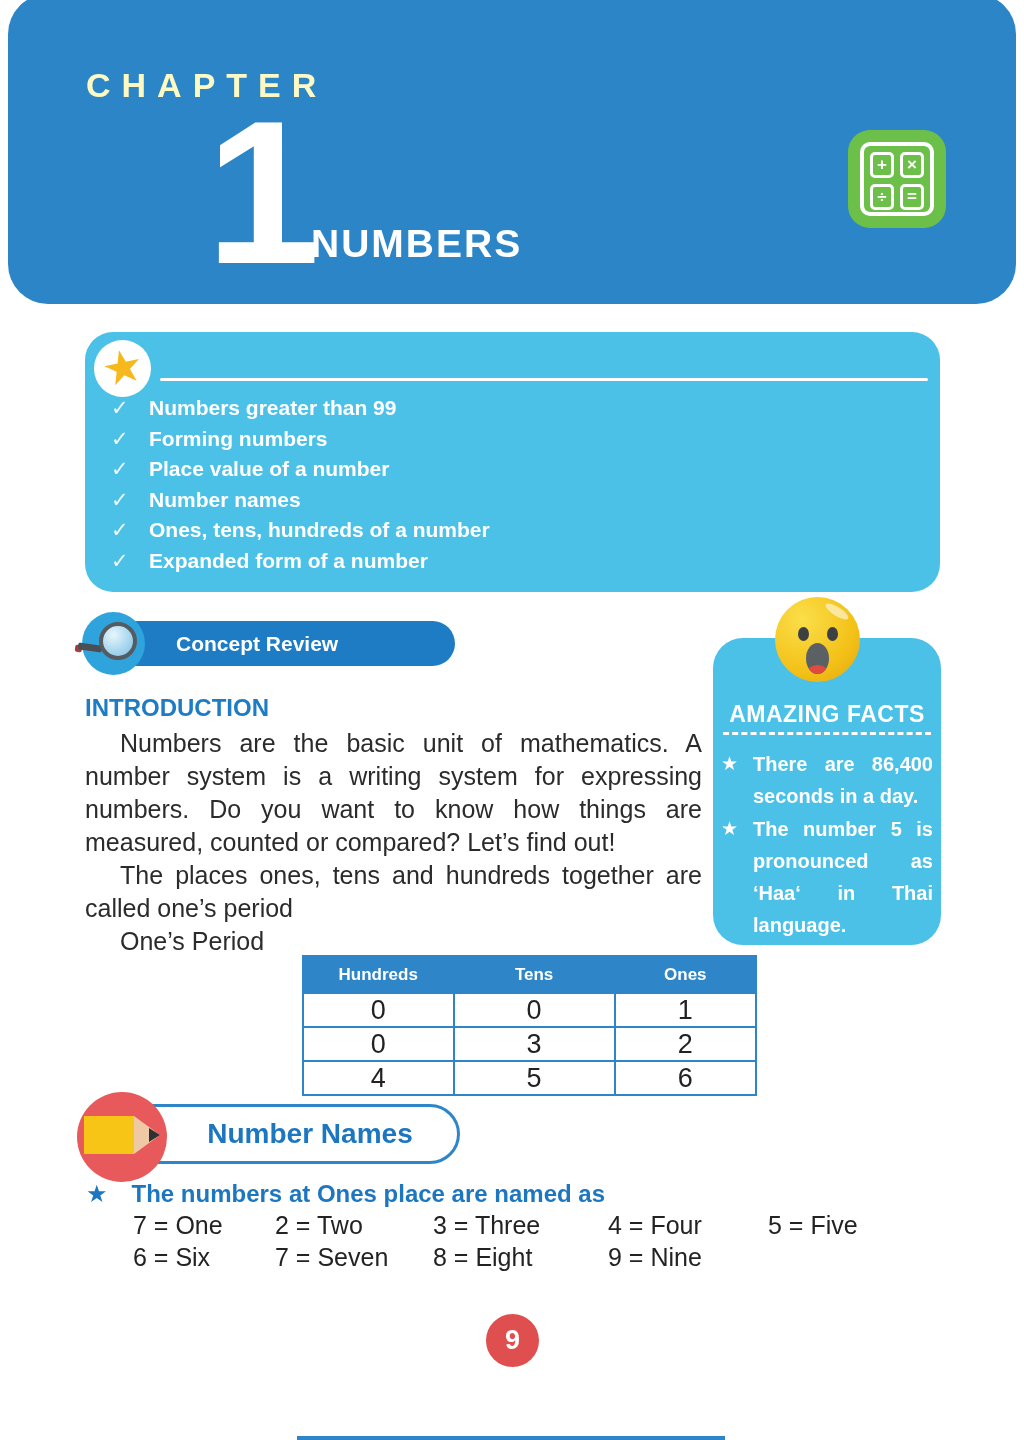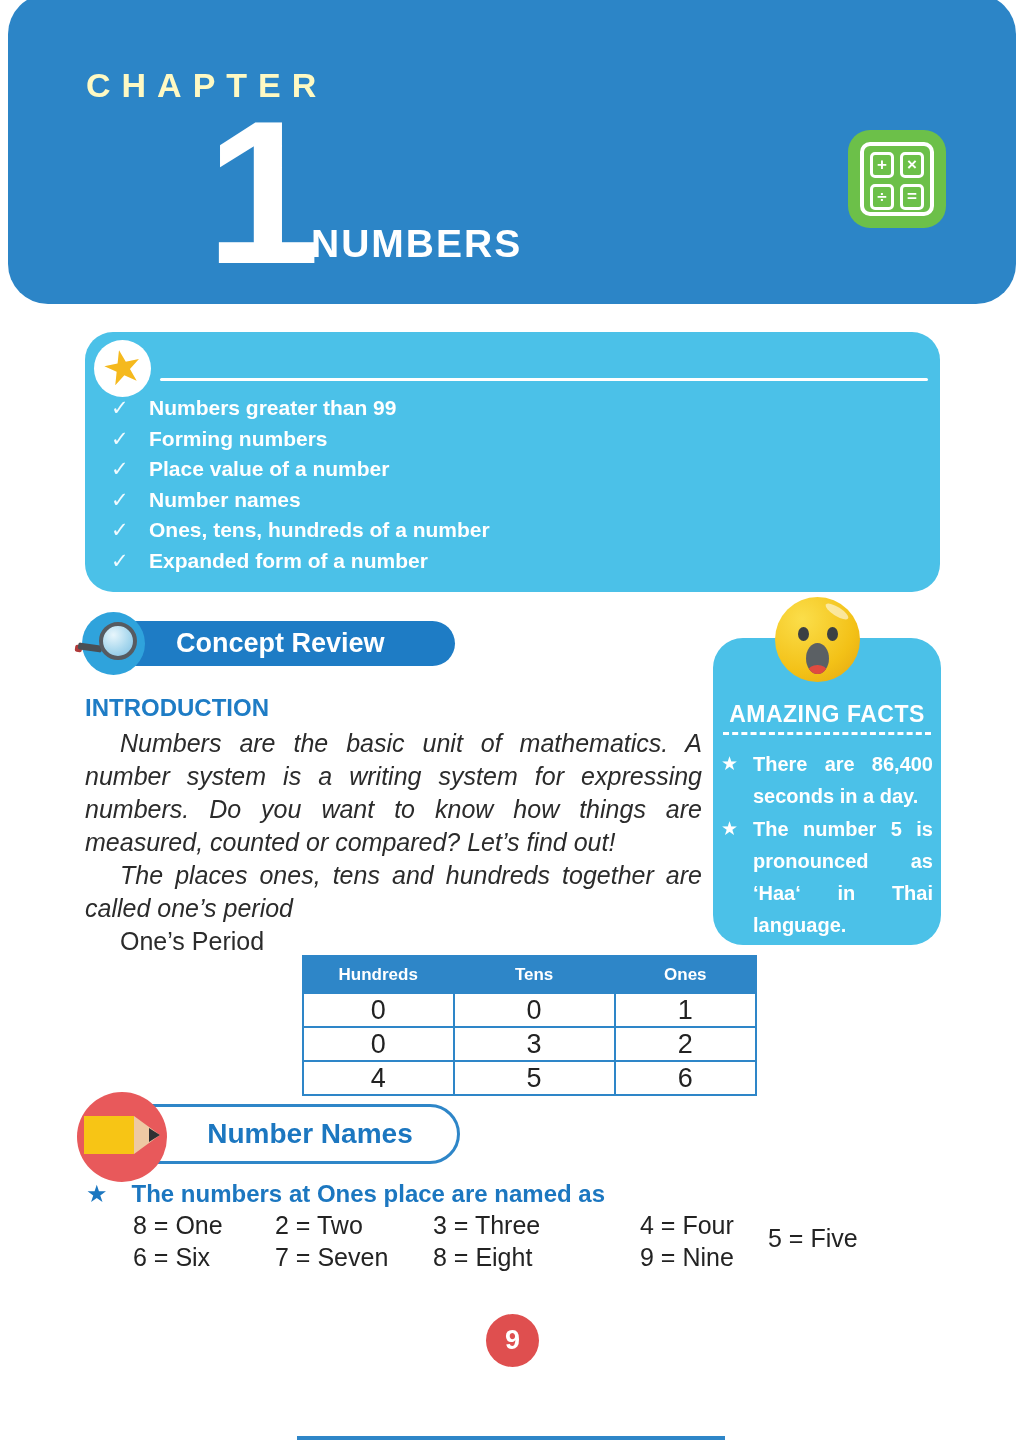--- a/index.html
+++ b/index.html
@@ -60,21 +60,21 @@
   .lo-list { position:absolute; left:26px; top:62px; }
   .lo-item { display:flex; align-items:flex-start; height:30.5px; }
   .lo-check { width:38px; color:#F0FBFF; font-size:21px; line-height:28px; }
   .lo-item-text { color:#ffffff; font-size:21px; font-weight:bold; line-height:28px; }
   
   .cr-pill {
     position:absolute; left:102px; top:621px; width:353px; height:45px;
     background:#1E7CC5; border-radius:23px;
     display:flex; align-items:center; padding-left:74px;
   }
-  .cr-title { color:#ffffff; font-size:27px; font-weight:bold; }
+  .cr-title { color:#ffffff; font-size:21px; font-weight:bold; }
   .cr-mag-circle {
     position:absolute; left:82px; top:612px; width:63px; height:63px;
     background:#2FA3DC; border-radius:50%;
   }
   .cr-lens {
     position:absolute; left:17px; top:10px; width:38px; height:38px;
     border:4px solid #565B61; border-radius:50%;
     background:radial-gradient(circle at 35% 30%, #E8F6FC, #A9D8EE 55%, #7FBFE3);
   }
   .cr-handle {
@@ -86,21 +86,21 @@
     background:#B03A3A; transform:rotate(8deg); border-radius:2px;
   }
   
   .intro-heading {
     position:absolute; left:85px; top:694px; color:#1E7CC5; font-size:24px; font-weight:bold;
   }
   .intro-body {
     position:absolute; left:85px; top:727px; width:617px;
     color:#2B2B2B; font-size:25px; line-height:33px; text-align:justify;
   }
-  .intro-body p.indent { text-indent:35px;font-style:italic; }
+  .intro-body p.indent { text-indent:35px; }
   .period-label { font-weight:normal; text-indent:35px; }
   
   .facts-box {
     position:absolute; left:713px; top:638px; width:228px; height:307px;
     background:#4BC1E8; border-radius:30px;
   }
   .facts-emoji {
     position:absolute; left:775px; top:597px; width:85px; height:85px; border-radius:50%;
     background:radial-gradient(circle at 32% 26%, #FBDE4A, #F3C117 62%, #E2A511);
   }
@@ -155,21 +155,21 @@
     position:absolute; left:72px; top:36px; width:0; height:0;
     border-top:7px solid transparent; border-bottom:7px solid transparent; border-left:11px solid #2F3033;
   }
   .nn-subtitle-row { position:absolute; left:86px; top:1180px; display:flex; align-items:baseline; }
   .nn-star { color:#1C77C0; font-size:24px; margin-right:24px; }
   .nn-subtitle { color:#1C77C0; font-size:24px; font-weight:bold; }
   .names-row { position:absolute; left:0; width:1024px; height:30px; color:#232323; font-size:25px; }
   .names-row span { position:absolute; white-space:nowrap; }
   .names-row.r1 { top:1211px; }
   .names-row.r2 { top:1243px; }
-  .col0 { left:133px; } .col1 { left:275px; } .col2 { left:433px; } .col3 { left:608px;margin-left:32px; } .col4 { left:768px;margin-top:13px; }
+  .col0 { left:133px; } .col1 { left:275px; } .col2 { left:433px; } .col3 { left:608px; } .col4 { left:768px; }
   
   .page-num-circle {
     position:absolute; left:486px; top:1314px; width:53px; height:53px;
     background:#DF4F4F; border-radius:50%;
     display:flex; align-items:center; justify-content:center;
   }
   .page-num { color:#ffffff; font-size:27px; font-weight:bold; }
   .footer-bar {
     position:absolute; left:297px; bottom:0; width:428px; height:4px; background:#2E86C8;
   }
@@ -300,21 +300,21 @@
     <div class="pencil-tip"></div>
     <div class="pencil-point"></div>
   </div>
 
   <div class="nn-subtitle-row">
     <span class="nn-star">★</span>
     <span class="nn-subtitle">The numbers at Ones place are named as</span>
   </div>
 
   <div class="names-row r1">
-    <span class="col0">8 = One</span>
+    <span class="col0">7 = One</span>
     <span class="col1">2 = Two</span>
     <span class="col2">3 = Three</span>
     <span class="col3">4 = Four</span>
     <span class="col4">5 = Five</span>
   </div>
   <div class="names-row r2">
     <span class="col0">6 = Six</span>
     <span class="col1">7 = Seven</span>
     <span class="col2">8 = Eight</span>
     <span class="col3">9 = Nine</span>

